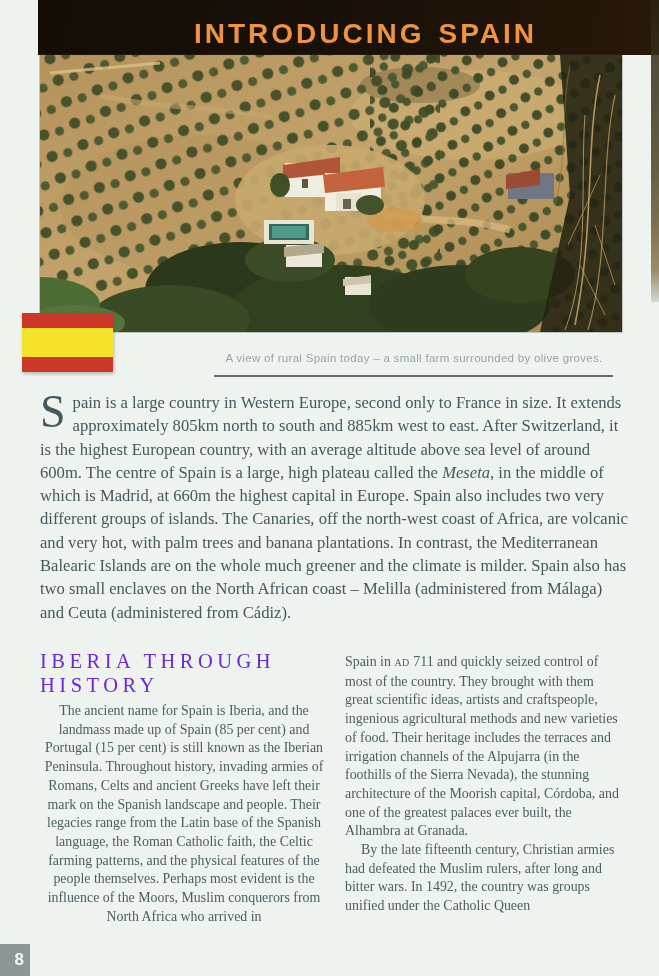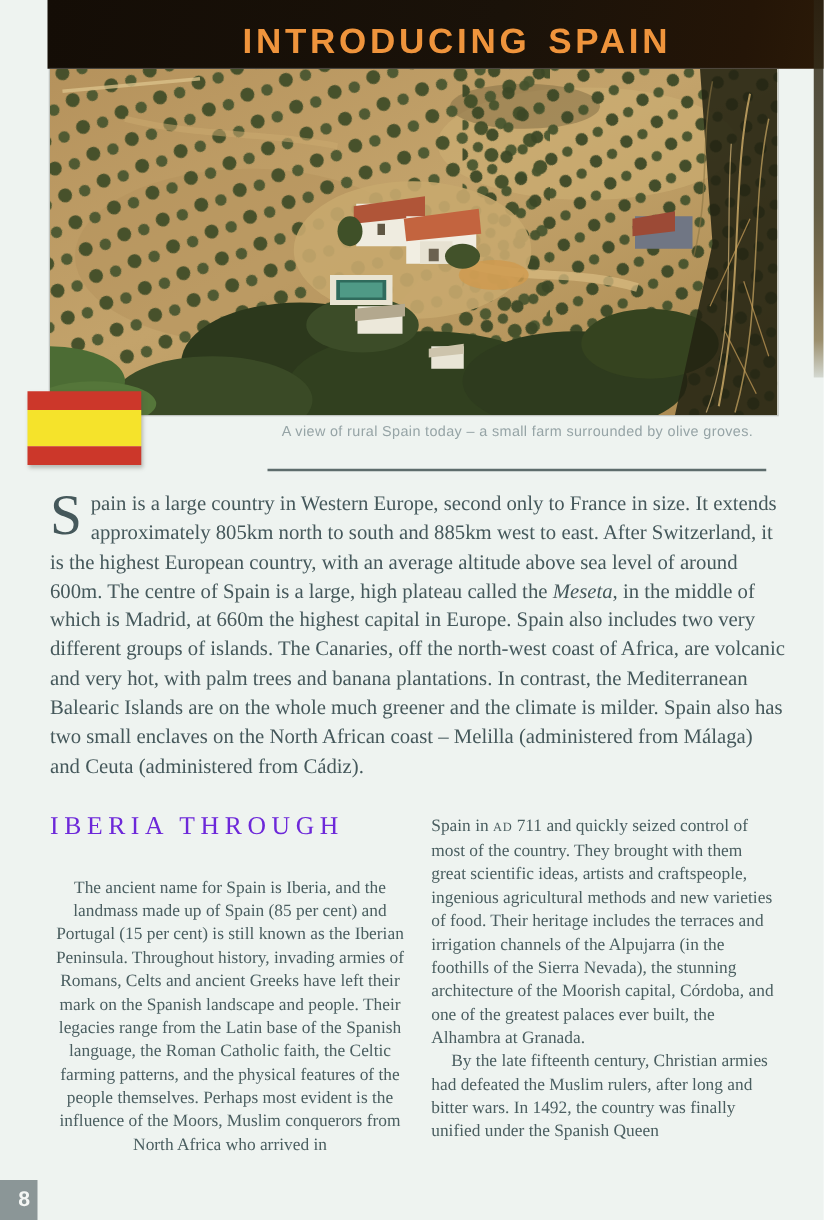--- a/index.html
+++ b/index.html
@@ -29,21 +29,21 @@
   
   .flag{
     position:absolute; left:22px; top:313px; width:91px; height:59px;
     display:flex; flex-direction:column;
     box-shadow:1px 2px 3px rgba(80,80,70,.35);
   }
   .flag .stripe-red{flex:1;}
   .flag .stripe-yellow{flex:2;}
   
   .caption{
-    position:absolute; left:214px; top:340px; width:400px;
+    position:absolute; left:214px; top:352px; width:400px;
     text-align:center; font-family:"Liberation Sans", sans-serif;
     font-size:11.5px; color:#96a4a6; letter-spacing:.3px;
   }
   .caption-rule{
     position:absolute; left:214px; top:375px; width:399px; height:1.5px;
     background:#5d6c6c;
   }
   
   .intro{
     position:absolute; left:40px; top:391px; width:588px;
@@ -185,28 +185,29 @@
 
   <div class="caption">A view of rural Spain today – a small farm surrounded by olive groves.</div>
   <div class="caption-rule"></div>
 
   <div class="intro">
     <span class="dropcap">S</span><span>pain is a large country in Western Europe, second only to France in size. It extends approximately 805km north to south and 885km west to east. After Switzerland, it is the highest European country, with an average altitude above sea level of around 600m. The centre of Spain is a large, high plateau called the </span><i>Meseta</i><span>, in the middle of which is Madrid, at 660m the highest capital in Europe. Spain also includes two very different groups of islands. The Canaries, off the north-west coast of Africa, are volcanic and very hot, with palm trees and banana plantations. In contrast, the Mediterranean Balearic Islands are on the whole much greener and the climate is milder. Spain also has two small enclaves on the North African coast – Melilla (administered from Málaga) and Ceuta (administered from Cádiz).</span>
   </div>
 
   <h2 class="section-heading">
     <span>IBERIA THROUGH</span><br>
+    <span>HISTORY</span>
   </h2>
 
   <div class="col col-left">
     <p>The ancient name for Spain is Iberia, and the landmass made up of Spain (85 per cent) and Portugal (15 per cent) is still known as the Iberian Peninsula. Throughout history, invading armies of Romans, Celts and ancient Greeks have left their mark on the Spanish landscape and people. Their legacies range from the Latin base of the Spanish language, the Roman Catholic faith, the Celtic farming patterns, and the physical features of the people themselves. Perhaps most evident is the influence of the Moors, Muslim conquerors from North Africa who arrived in</p>
   </div>
 
   <div class="col col-right">
     <p><span>Spain in </span><span class="smallcaps">AD</span><span> 711 and quickly seized control of most of the country. They brought with them great scientific ideas, artists and craftspeople, ingenious agricultural methods and new varieties of food. Their heritage includes the terraces and irrigation channels of the Alpujarra (in the foothills of the Sierra Nevada), the stunning architecture of the Moorish capital, Córdoba, and one of the greatest palaces ever built, the Alhambra at Granada.</span></p>
-    <p class="para2">By the late fifteenth century, Christian armies had defeated the Muslim rulers, after long and bitter wars. In 1492, the country was finally unified under the Spanish Queen</p>
+    <p class="para2">By the late fifteenth century, Christian armies had defeated the Muslim rulers, after long and bitter wars. In 1492, the country was groups unified under the Catholic Queen</p>
   </div>
 
   <div class="pagenum">8</div>
 
   <div class="page-edge"></div>
 
 </div>
 
 </body></html>

